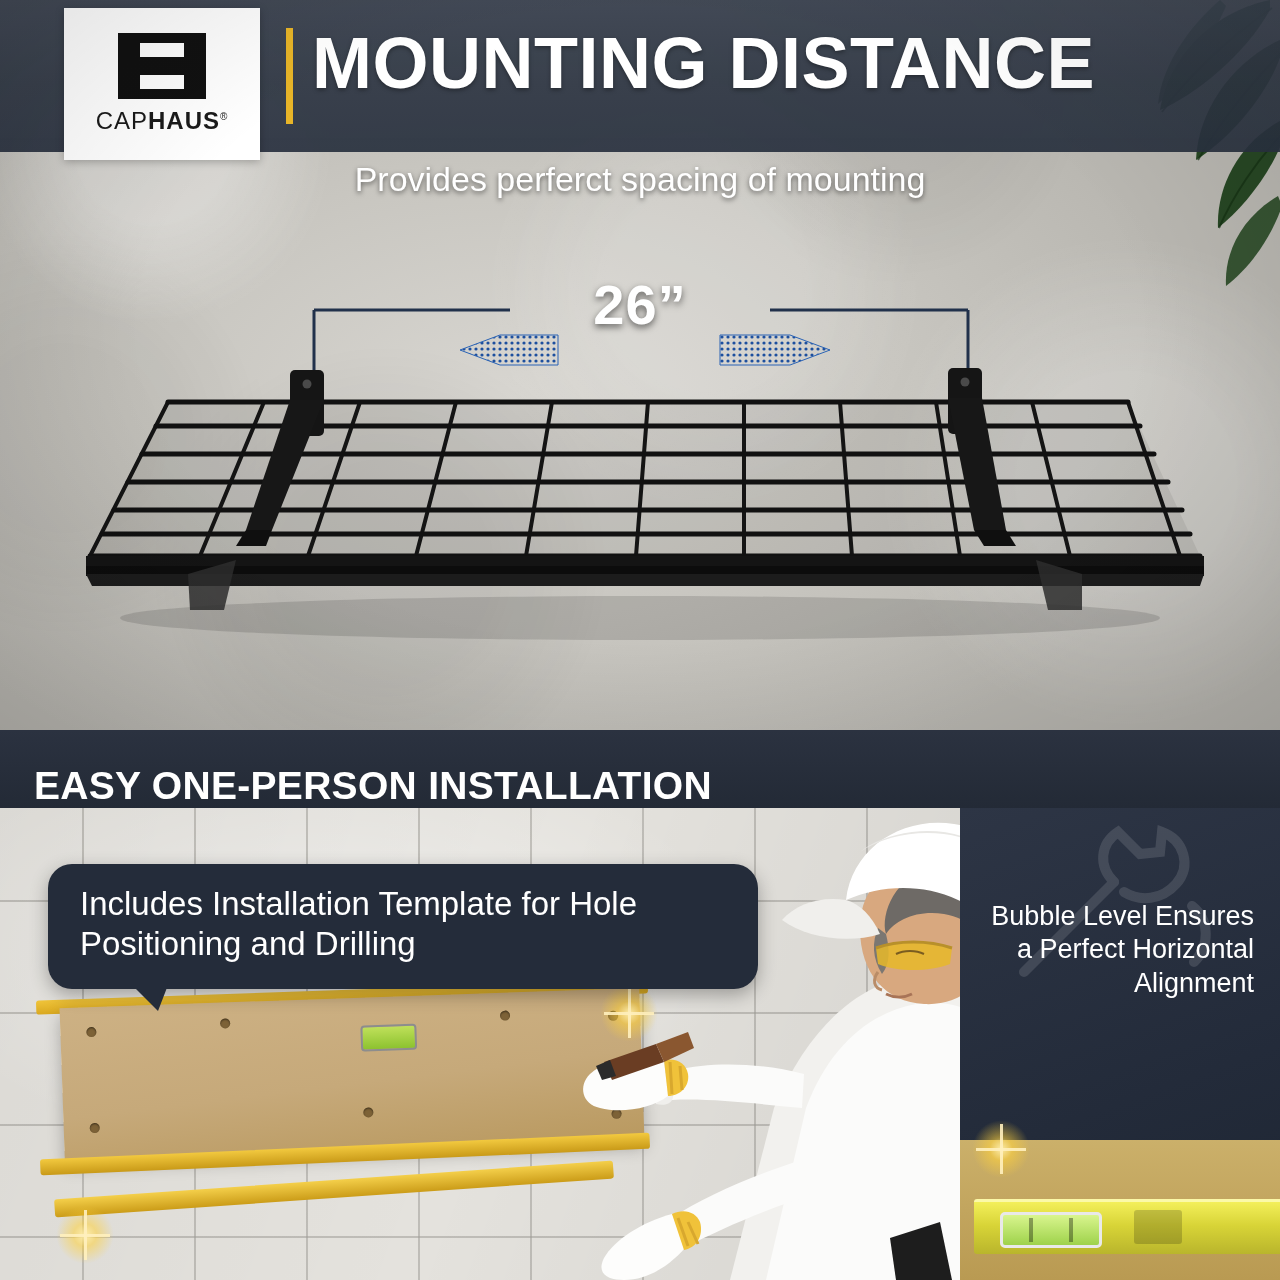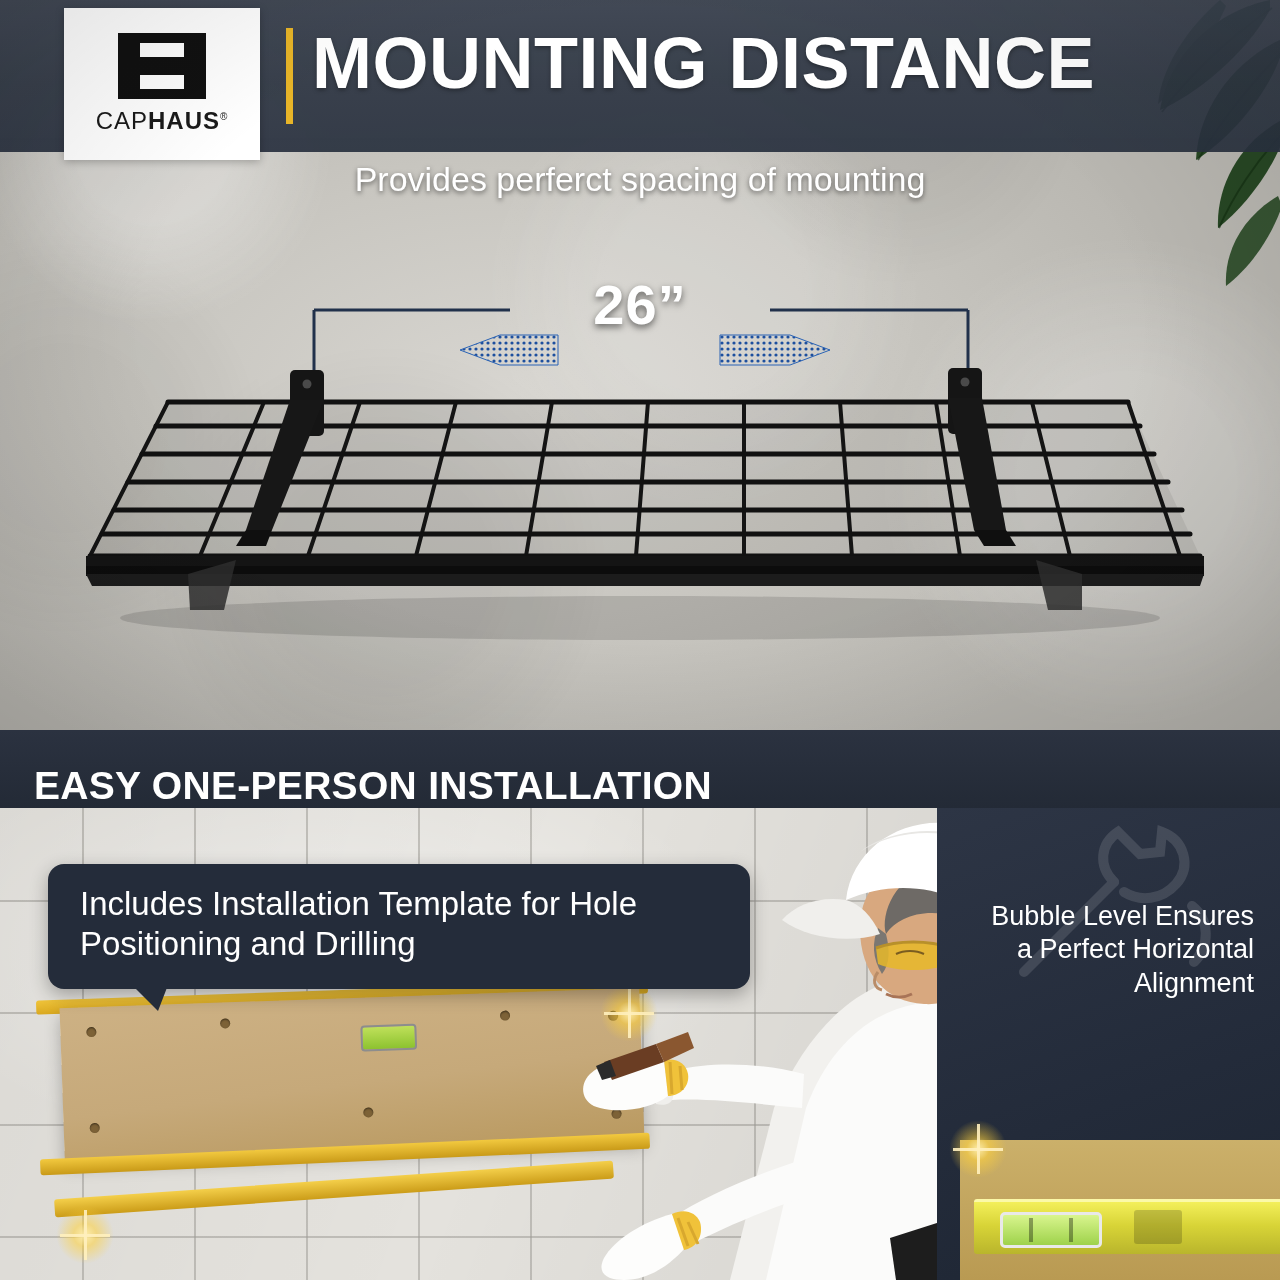--- a/index.html
+++ b/index.html
@@ -195,21 +195,20 @@
   .bottom-shade {
     position: absolute; inset: 0;
     background: linear-gradient(110deg, rgba(0,0,0,0.04) 0%, rgba(0,0,0,0.0) 40%, rgba(0,0,0,0.10) 100%);
   }
   
   .right-panel {
     position: absolute;
     right: 0; top: 0;
     width: 320px; height: 472px;
     background: linear-gradient(160deg, #2d3545 0%, #232b3a 60%, #1d2532 100%);
-    padding-left: 23px;
   }
   .right-panel .ghost {
     position: absolute;
     right: 46px; top: 14px;
     width: 240px; height: 170px;
     opacity: 0.12;
   }
   .right-panel-text {
     position: absolute;
     right: 26px; top: 92px;
@@ -257,23 +256,23 @@
     width: 48px; height: 34px;
     background: rgba(0,0,0,0.18);
     border-radius: 3px;
   }
 
   
   .callout {
     position: absolute;
     left: 48px; top: 56px;
     width: 648px;
-    padding: 20px 22px 24px 32px;
+    padding: 20px 30px 24px 32px;
     background: #242c3a;
-    border-radius: 16px;
+    border-radius: 24px;
     color: #ffffff;
     font-size: 33px;
     line-height: 1.22;
     box-shadow: 0 6px 18px rgba(0,0,0,0.3);
   }
   .callout:after {
     content: "";
     position: absolute;
     left: 84px; bottom: -22px;
     border-left: 26px solid transparent;

